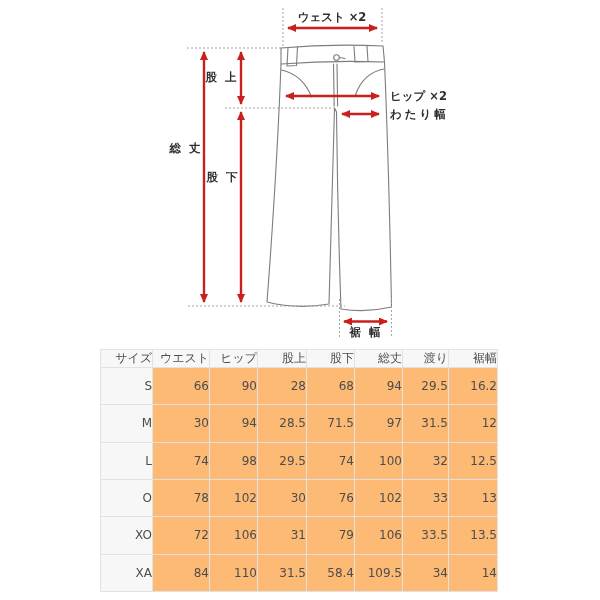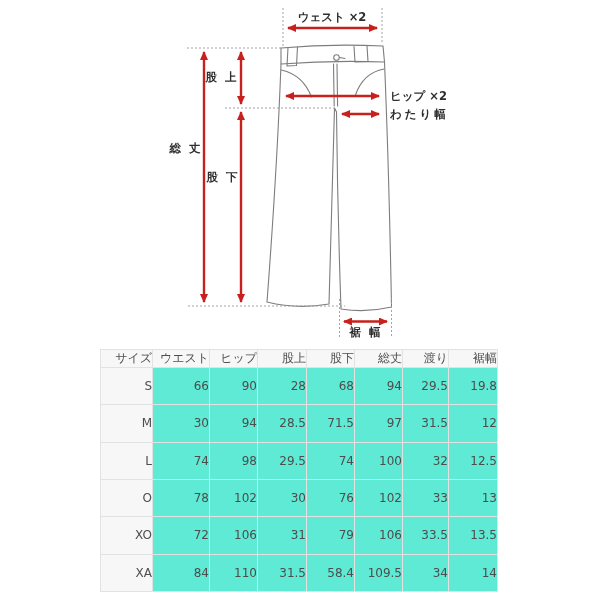--- a/index.html
+++ b/index.html
@@ -16,21 +16,21 @@
   table.size-table{
     position:absolute;left:100px;top:349px;width:397px;height:243px;
     border-collapse:collapse;table-layout:fixed;
     font-size:12px;color:#4d4d4d;text-align:right;
   }
   table.size-table th,table.size-table td{
     border:1px solid #e2e2e2;font-weight:400;padding:0;vertical-align:middle;
   }
   table.size-table thead th{background:#f7f7f7;}
   table.size-table td.rowhead{background:#f7f7f7;}
-  table.size-table td{background:#5eead4;}
+  table.size-table td{background:#fdba74;}
 </style>
 </head>
 <body>
 
 <div class="stage">
 
   <div class="diagram">
     <svg width="600" height="345" viewBox="0 0 600 345">
       <defs>
         <marker id="ah" viewBox="0 0 9 8" markerWidth="9" markerHeight="8" refX="8" refY="4" orient="auto-start-reverse" markerUnits="userSpaceOnUse">
@@ -105,21 +105,21 @@
     </thead>
     <tbody>
       <tr>
         <td class="rowhead">S</td>
         <td>66</td>
         <td>90</td>
         <td>28</td>
         <td>68</td>
         <td>94</td>
         <td>29.5</td>
-        <td>19.8</td>
+        <td>16.2</td>
       </tr>
       <tr>
         <td class="rowhead">M</td>
         <td>30</td>
         <td>94</td>
         <td>28.5</td>
         <td>71.5</td>
         <td>97</td>
         <td>31.5</td>
         <td>12</td>

